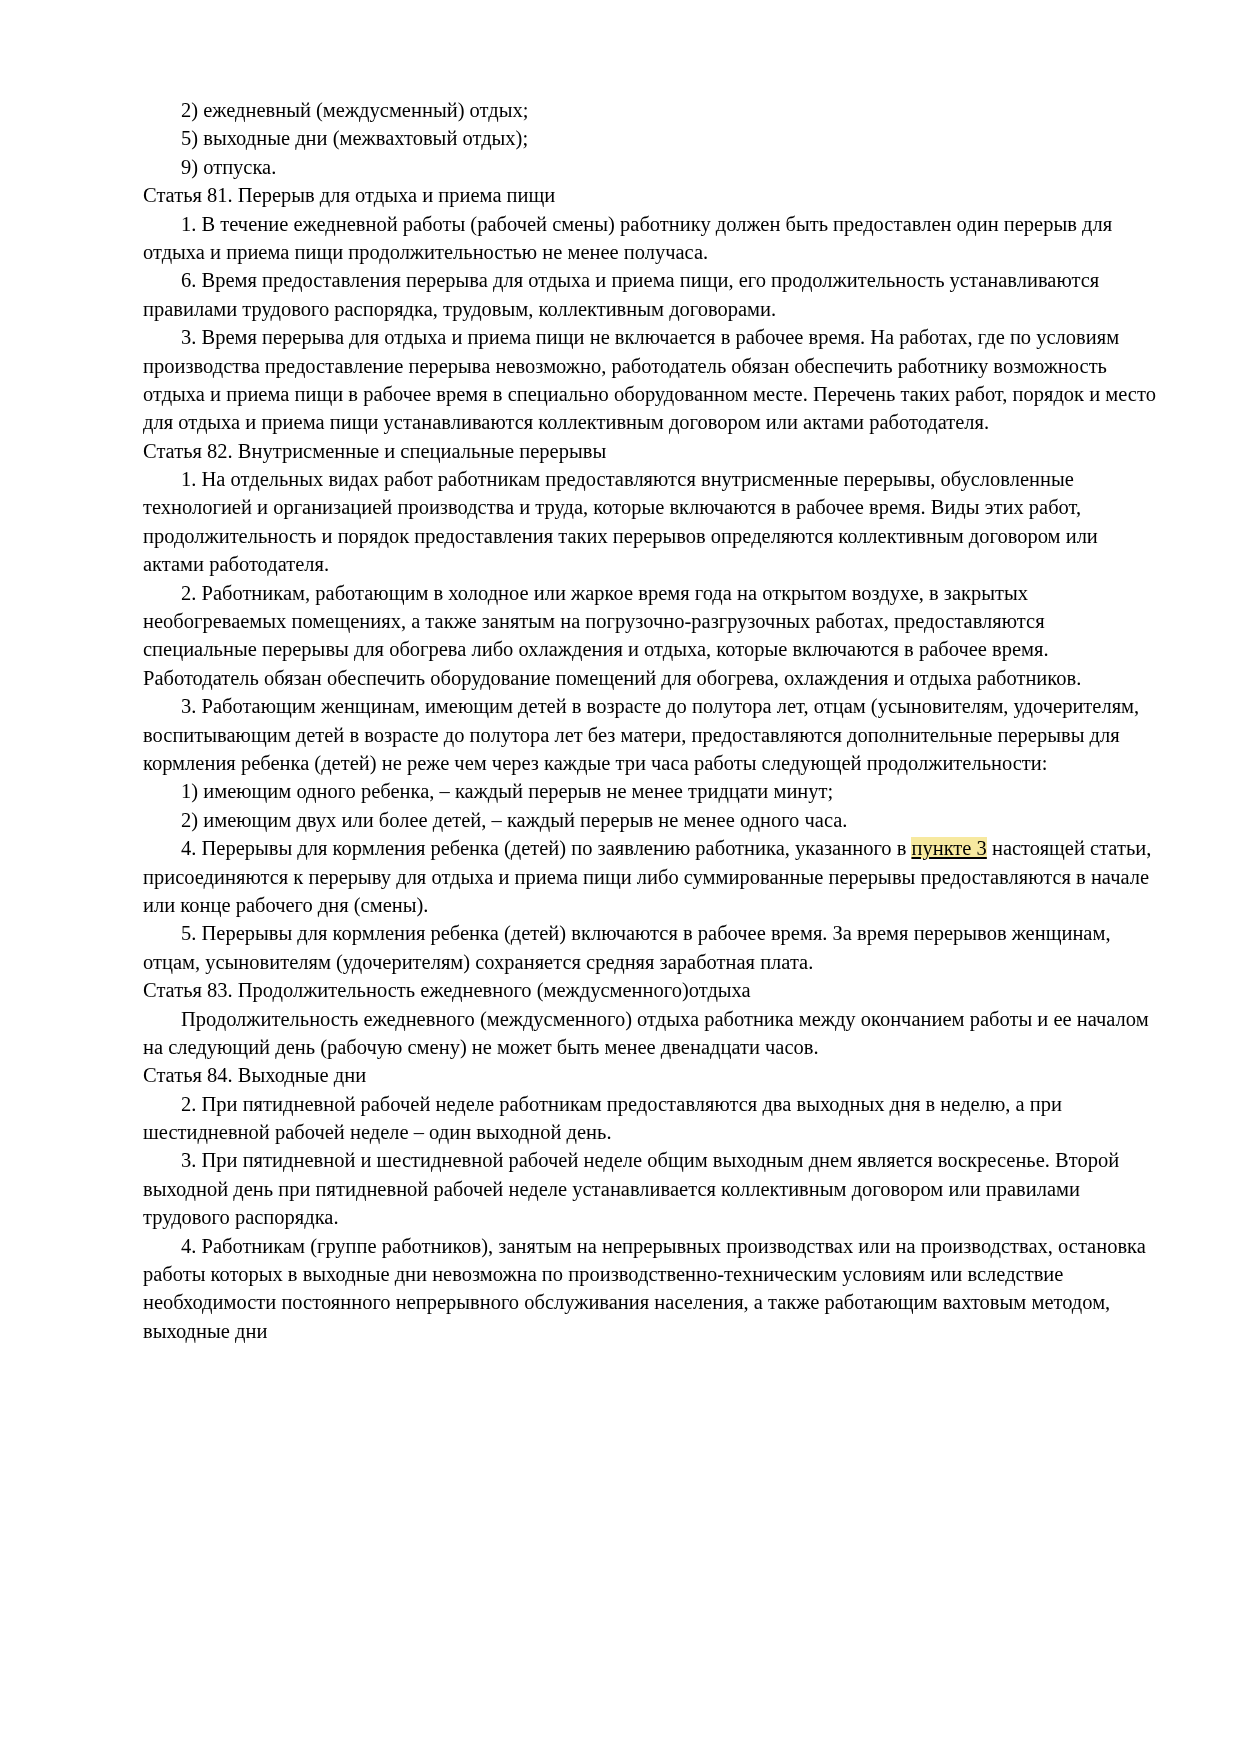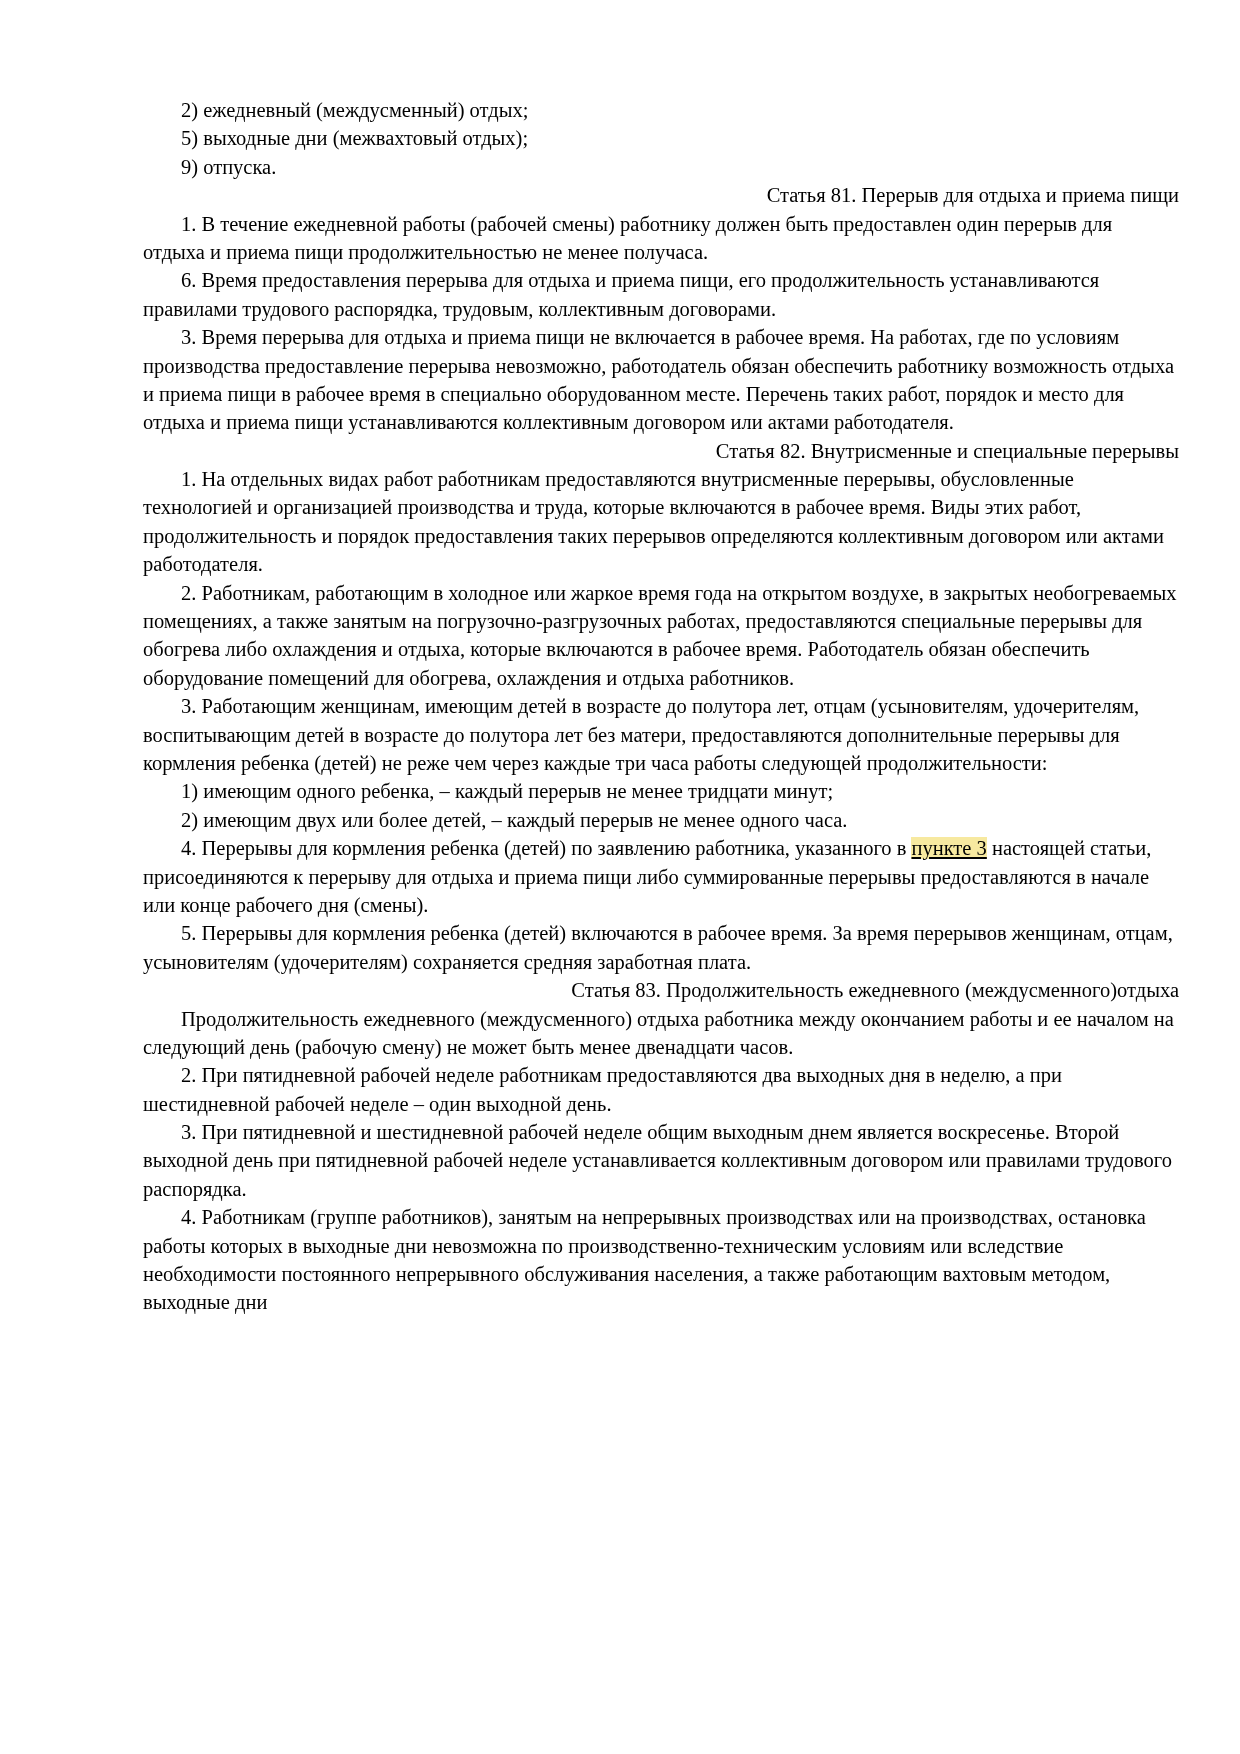--- a/index.html
+++ b/index.html
@@ -11,42 +11,41 @@
     width: 1240px;
     height: 1754px;
     font-family: "Liberation Serif", "DejaVu Serif", serif;
     color: #000000;
     -webkit-font-smoothing: antialiased;
   }
   .page {
     box-sizing: border-box;
     width: 1240px;
     min-height: 1754px;
-    padding: 96px 61px 60px 143px;
+    padding: 96px 84px 60px 143px;
   }
   .doc-body {
     font-size: 20.5px;
     line-height: 1.385;
     text-align: left;
   }
   p {
     margin: 0;
     padding: 0;
   }
   .indent {
     text-indent: 38px;
   }
   .link {
     color: #000000;
     text-decoration: underline;
     background: #f7e9a0;
   }
   .article-head {
     text-indent: 0;
-    text-align: right;
   }
 </style>
 </head>
 <body>
 
 <div class="page">
   <div class="doc-body">
 
     <p class="indent">2) ежедневный (междусменный) отдых;</p>
     <p class="indent">5) выходные дни (межвахтовый отдых);</p>
@@ -64,18 +63,19 @@
     <p class="indent">1) имеющим одного ребенка, – каждый перерыв не менее тридцати минут;</p>
     <p class="indent">2) имеющим двух или более детей, – каждый перерыв не менее одного часа.</p>
 
     <p class="indent"><span>4. Перерывы для кормления ребенка (детей) по заявлению работника, указанного в </span><a class="link" href="#">пункте 3</a><span> настоящей статьи, присоединяются к перерыву для отдыха и приема пищи либо суммированные перерывы предоставляются в начале или конце рабочего дня (смены).</span></p>
 
     <p class="indent">5. Перерывы для кормления ребенка (детей) включаются в рабочее время. За время перерывов женщинам, отцам, усыновителям (удочерителям) сохраняется средняя заработная плата.</p>
 
     <p class="article-head">Статья 83. Продолжительность ежедневного (междусменного)отдыха</p>
     <p class="indent">Продолжительность ежедневного (междусменного) отдыха работника между окончанием работы и ее началом на следующий день (рабочую смену) не может быть менее двенадцати часов.</p>
 
+    <p class="article-head">Статья 84. Выходные дни</p>
     <p class="indent">2. При пятидневной рабочей неделе работникам предоставляются два выходных дня в неделю, а при шестидневной рабочей неделе – один выходной день.</p>
     <p class="indent">3. При пятидневной и шестидневной рабочей неделе общим выходным днем является воскресенье. Второй выходной день при пятидневной рабочей неделе устанавливается коллективным договором или правилами трудового распорядка.</p>
     <p class="indent">4. Работникам (группе работников), занятым на непрерывных производствах или на производствах, остановка работы которых в выходные дни невозможна по производственно-техническим условиям или вследствие необходимости постоянного непрерывного обслуживания населения, а также работающим вахтовым методом, выходные дни</p>
 
   </div>
 </div>
 
 </body></html>

